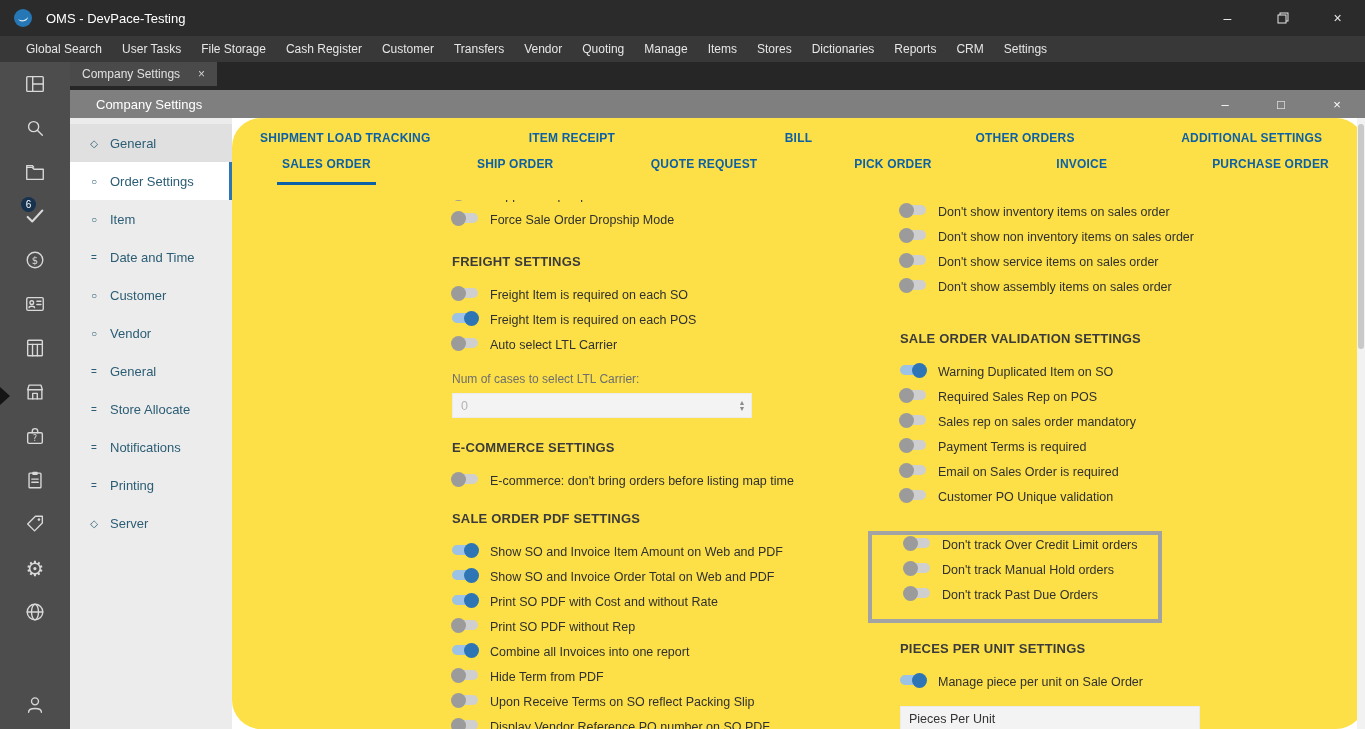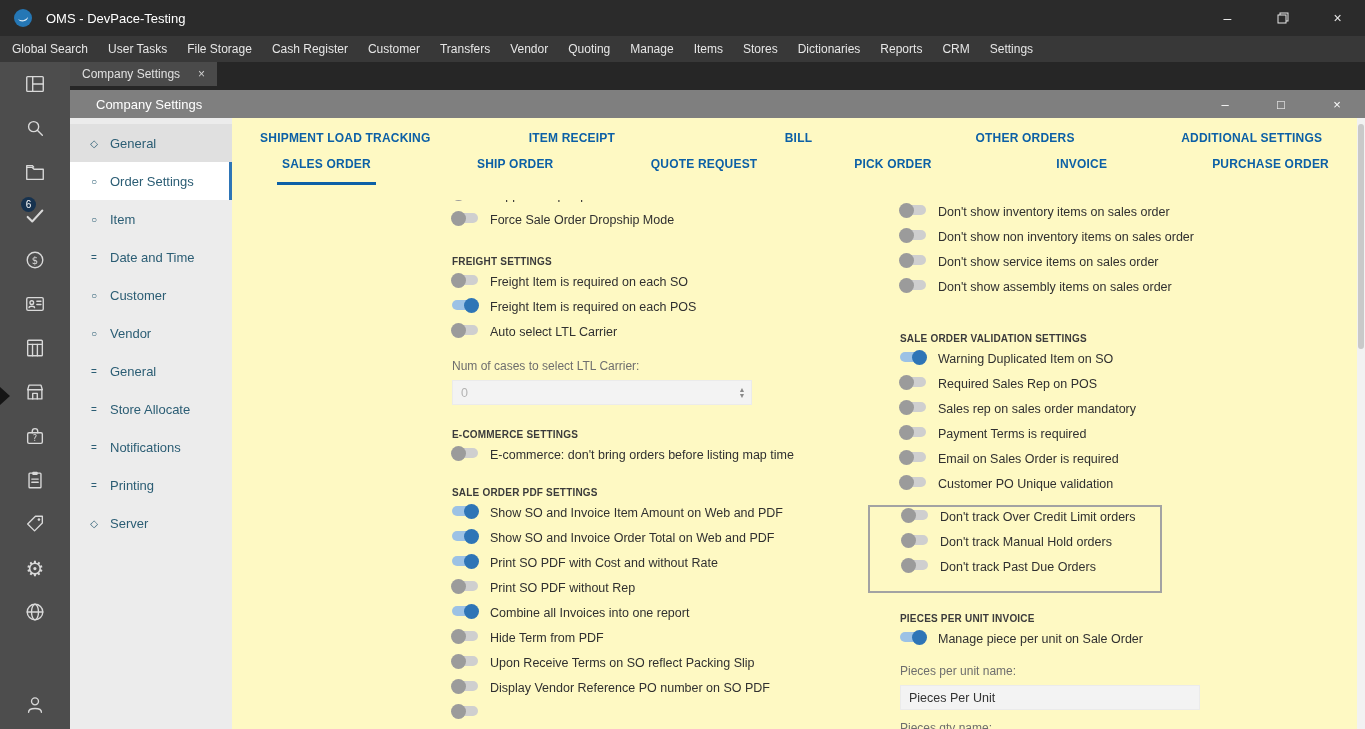--- a/index.html
+++ b/index.html
@@ -7,21 +7,21 @@
   .app { position:relative; width:1365px; height:729px; }
 
   
   .titlebar { height:36px; background:#2b2b2b; color:#fff; display:flex; align-items:center; padding-left:12px; font-size:13px; }
   .appicon { width:22px; height:22px; margin-right:12px; display:flex; align-items:center; justify-content:center; }
   .apptitle { flex:1; }
   .win-ctrls { display:flex; height:100%; }
   .win-ctrls .ctrl { width:55px; height:100%; display:flex; align-items:center; justify-content:center; color:#e8e8e8; font-size:14px; cursor:pointer; }
 
   
-  .menubar { height:26px; background:#383838; display:flex; align-items:stretch; padding-left:2px; }
+  .menubar { height:26px; background:#383838; display:flex; align-items:stretch; padding-left:16px; }
   .menu-item { color:#e6e6e6; font-size:12px; line-height:26px; padding:0 10px; cursor:pointer; white-space:nowrap; }
 
   
   .lower { display:flex; height:667px; }
 
   
   .rail { width:70px; background:#4d4d4d; display:flex; flex-direction:column; align-items:center; padding-top:10px; gap:20px; flex:0 0 70px; }
   .rail-btn { position:relative; width:70px; height:24px; display:flex; align-items:center; justify-content:center; cursor:pointer; color:#d9d9d9; }
   .rail-btn svg { stroke:#d9d9d9; stroke-width:1.5; fill:none; stroke-linecap:round; stroke-linejoin:round; }
   .rail-btn.bottom { margin-top:auto; margin-bottom:12px; }
@@ -43,53 +43,53 @@
   .win-body { flex:1; display:flex; min-height:0; }
 
   
   .nav { width:162px; flex:0 0 162px; background:#ececec; padding-top:6px; }
   .nav-item { height:38px; display:flex; align-items:center; gap:10px; padding-left:18px; font-size:13px; color:#2b5d74; cursor:pointer; white-space:nowrap; }
   .nav-glyph { width:12px; font-size:10px; color:#2b5d74; text-align:center; flex:0 0 12px; }
   .nav-item.selected { background:#e0e0e0; }
   .nav-item.active { background:#fff; border-right:3px solid #2e75b6; }
 
   
-  .main { flex:1; position:relative; background:#fef9c3; min-width:0; }
+  .main { flex:1; position:relative; background:#fde047; min-width:0;border-radius:29px; }
   .tabs { display:flex; }
   .tabs1 { margin-top:12px; height:22px; }
   .tabs2 { margin-top:4px; height:32px; }
   .tab { flex:1; display:flex; justify-content:center; align-items:flex-start; cursor:pointer; }
   .tab-label { font-size:12px; font-weight:700; color:#0c60a6; letter-spacing:.2px; line-height:16px; padding:0 5px 10px 5px; white-space:nowrap; }
   .tab.active .tab-label { border-bottom:3px solid #0c60a6; }
 
   .content { position:absolute; top:82px; left:0; right:8px; bottom:0; overflow:hidden; font-size:12.5px; color:#303030; }
   .col { position:absolute; top:0; }
   .col-left { left:220px; width:360px; }
   .col-right { left:668px; width:320px; }
 
   .row { display:flex; align-items:flex-start; height:25px; gap:12px; white-space:nowrap; }
   .rows.clip-top { margin-top:-12px; }
-  .sec-header { font-weight:700; font-size:10px; color:#3b3b3b; height:20px; line-height:20px; letter-spacing:.2px; white-space:nowrap; }
-  .mt14{margin-top:14px}.mt2{margin-top:3px}.mt8{margin-top:8px}.mt6{margin-top:6px}.mt20{margin-top:20px}.mt26{margin-top:10px}.mt24{margin-top:24px}.mt16{margin-top:16px}.mt10{margin-top:10px}.mt5{margin-top:5px}
+  .sec-header { font-weight:700; font-size:13px; color:#3b3b3b; height:20px; line-height:20px; letter-spacing:.2px; white-space:nowrap; }
+  .mt14{margin-top:14px}.mt2{margin-top:16px}.mt8{margin-top:8px}.mt6{margin-top:6px}.mt20{margin-top:20px}.mt26{margin-top:10px}.mt24{margin-top:24px}.mt16{margin-top:16px}.mt10{margin-top:10px}.mt5{margin-top:5px}
 
   .toggle { position:relative; width:26px; height:10px; border-radius:5px; flex:0 0 26px; cursor:pointer; }
   .toggle.off { background:#cfcfcf; }
   .toggle.off::after { content:""; position:absolute; left:-1px; top:-2.5px; width:15px; height:15px; border-radius:50%; background:#9b9b9b; }
   .toggle.on { background:#9cc2e5; }
   .toggle.on::after { content:""; position:absolute; right:-1px; top:-2.5px; width:15px; height:15px; border-radius:50%; background:#2e75b6; }
 
   .field-label { font-size:12px; color:#6e6e6e; height:16px; line-height:16px; white-space:nowrap; }
   .num-input, .text-input { position:relative; width:300px; height:25px; background:#f3f3f3; border:1px solid #ebebeb; }
   .num-input input, .text-input input { width:100%; height:100%; border:none; background:transparent; padding:0 22px 0 8px; font:12.5px "Liberation Sans", sans-serif; color:#333; outline:none; }
   .text-input input { padding-right:8px; }
   .num-input input::placeholder { color:#b3b3b3; }
   .spin { position:absolute; right:2px; top:0; height:100%; width:14px; display:flex; flex-direction:column; align-items:center; justify-content:center; color:#8a8a8a; font-size:7px; line-height:6px; }
   .spin div { cursor:pointer; }
 
-  .red-box { border:2px solid #a3a3a3; width:294px; margin-left:-32px; padding:3px 0 6px 32px; }
+  .red-box { border:4px solid #a3a3a3; width:294px; margin-left:-32px; padding:3px 0 6px 32px; }
 
   .vscroll { position:absolute; right:0; top:0; bottom:0; width:8px; background:#f2f2f2; }
   .vthumb { position:absolute; left:1px; width:6px; top:6px; height:225px; background:#c9c9c9; border-radius:3px; cursor:pointer; }
 
   .expander { position:absolute; left:0; top:387px; width:0; height:0; border-top:9px solid transparent; border-bottom:9px solid transparent; border-left:10px solid #151515; cursor:pointer; z-index:10; }
 </style>
 </head>
 <body>
 
 <div class="app">
@@ -477,28 +477,27 @@
     <span class="toggle off"></span>
     <span class="row-label">Don't track Manual Hold orders</span>
   </div>
                       <div class="row">
     <span class="toggle off"></span>
     <span class="row-label">Don't track Past Due Orders</span>
   </div>
                     </div>
                 </div>
 
-                <div class="sec-header mt16">PIECES PER UNIT INVOICE</div>
+                <div class="sec-header mt16">PIECES PER UNIT SETTINGS</div>
                 <div class="rows mt2">
                     <div class="row">
     <span class="toggle on"></span>
     <span class="row-label">Manage piece per unit on Sale Order</span>
   </div>
                   </div>
-                <div class="field-label mt6">Pieces per unit name:</div>
                 <div class="text-input mt6">
                   <input type="text" value="Pieces Per Unit" style="">
                 </div>
                 <div class="field-label mt10">Pieces qty name:</div>
               </div>
 
             </div>
 
             <div class="vscroll">
               <div class="vthumb"></div>

